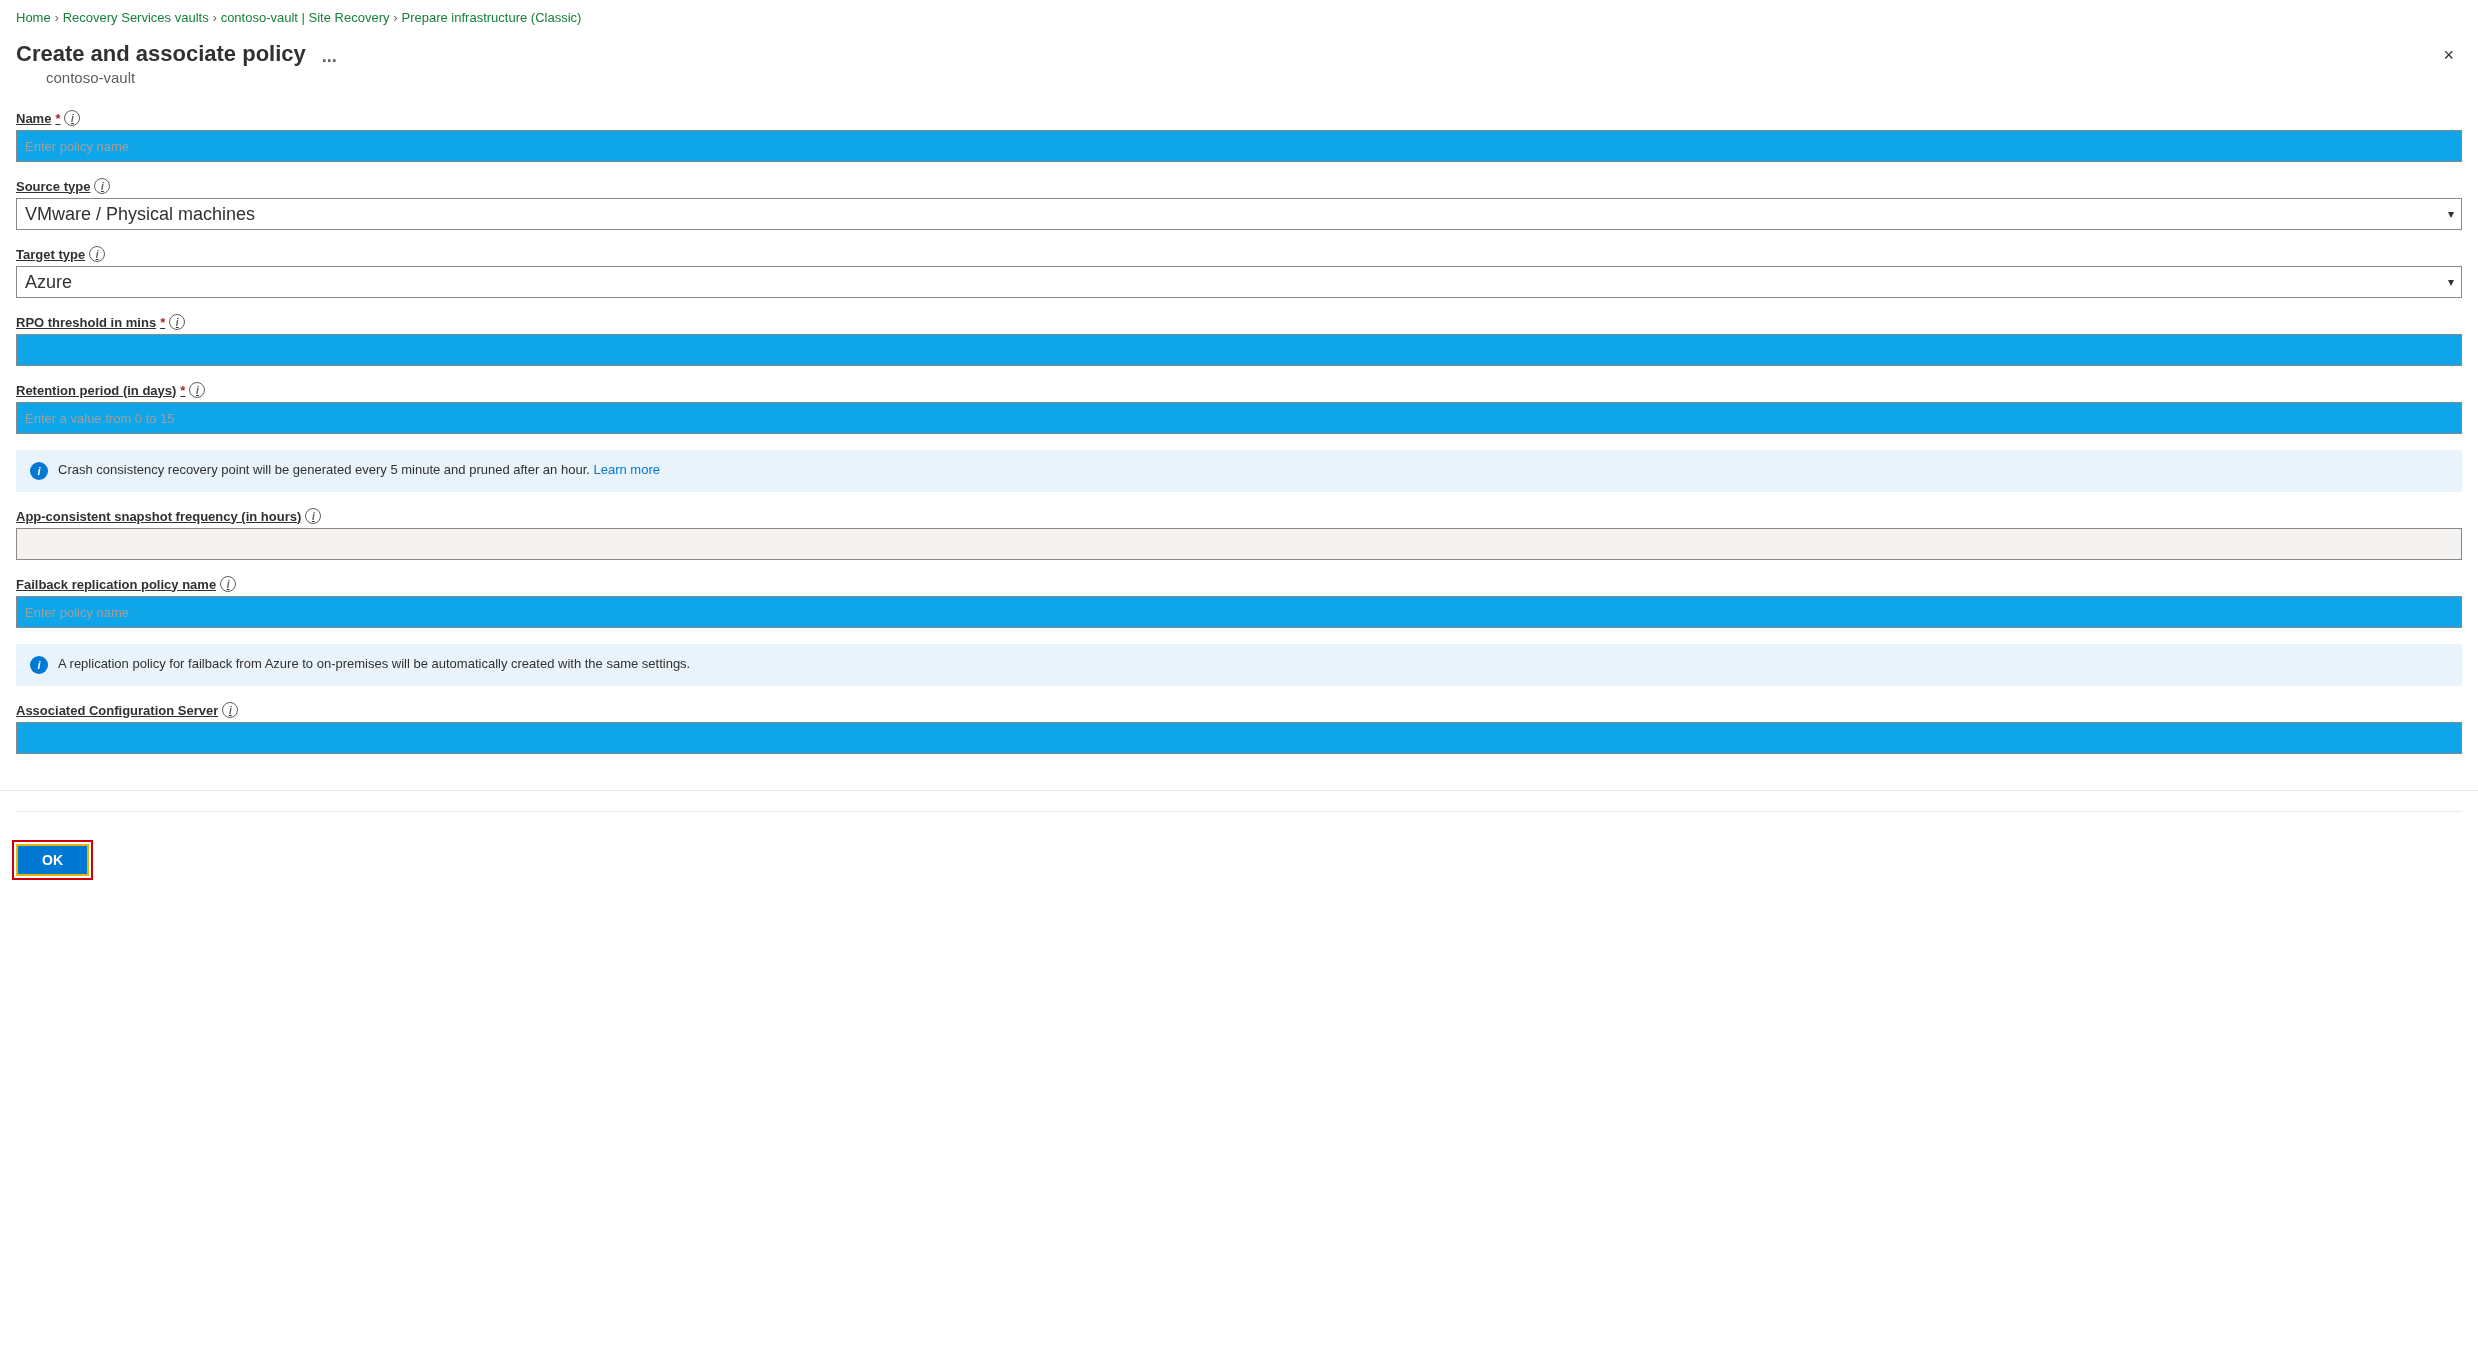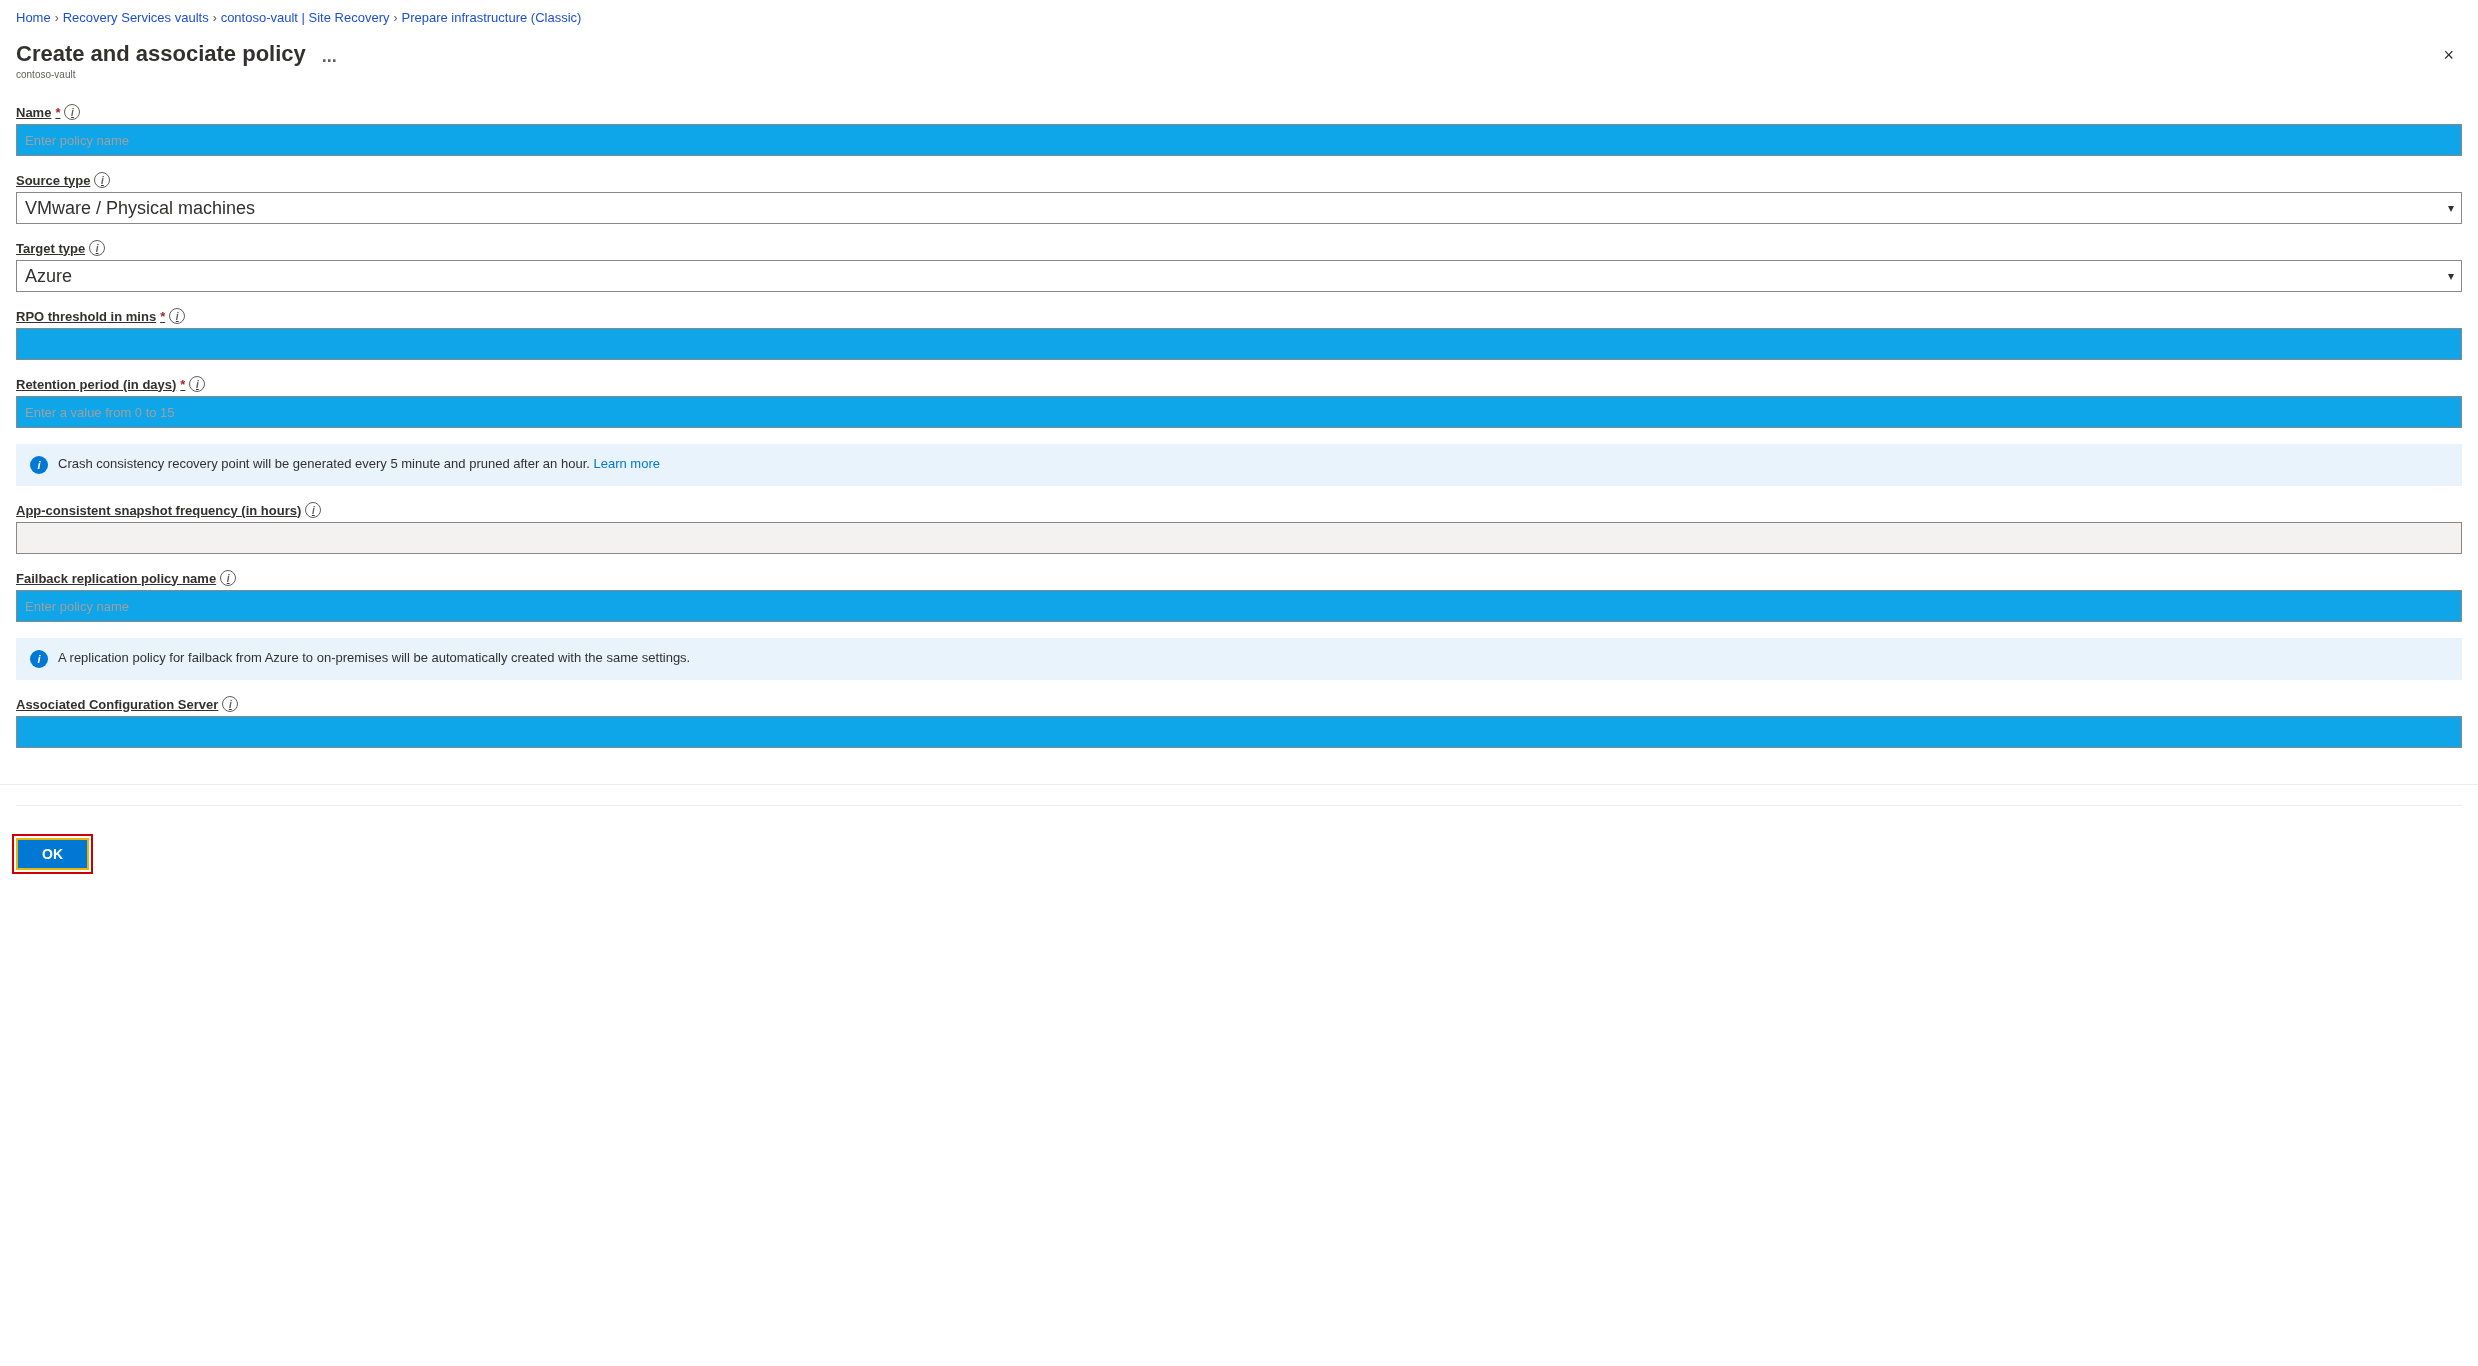--- a/index.html
+++ b/index.html
@@ -11,21 +11,21 @@
     }
     .breadcrumb {
       display: flex;
       align-items: center;
       padding: 10px 16px 8px 16px;
       font-size: 13px;
       color: #0078d4;
       gap: 4px;
       flex-wrap: wrap;
     }
-    .breadcrumb span { color: #1d4ed8; cursor: pointer; }
+    .breadcrumb span { color: #15803d; cursor: pointer; }
     .breadcrumb .sep { color: #605e5c; font-size: 12px; }
     .page-header {
       display: flex;
       align-items: flex-start;
       justify-content: space-between;
       padding: 8px 16px 4px 16px;
     }
     .page-title-area {}
     .page-title {
       font-size: 22px;
@@ -34,23 +34,24 @@
       display: flex;
       align-items: flex-end;
       gap: 16px;
     }
     .page-title .ellipsis {
       font-size: 18px;
       color: #605e5c;
       cursor: pointer;
     }
     .page-subtitle {
-      font-size: 10px;
+      font-size: 15px;
       color: #605e5c;
       padding: 2px 0 12px 0;
+      margin-left: 30px;
     }
     .close-btn {
       background: none;
       border: none;
       font-size: 18px;
       cursor: pointer;
       color: #323130;
       padding: 4px 8px;
     }
     .form-container {

